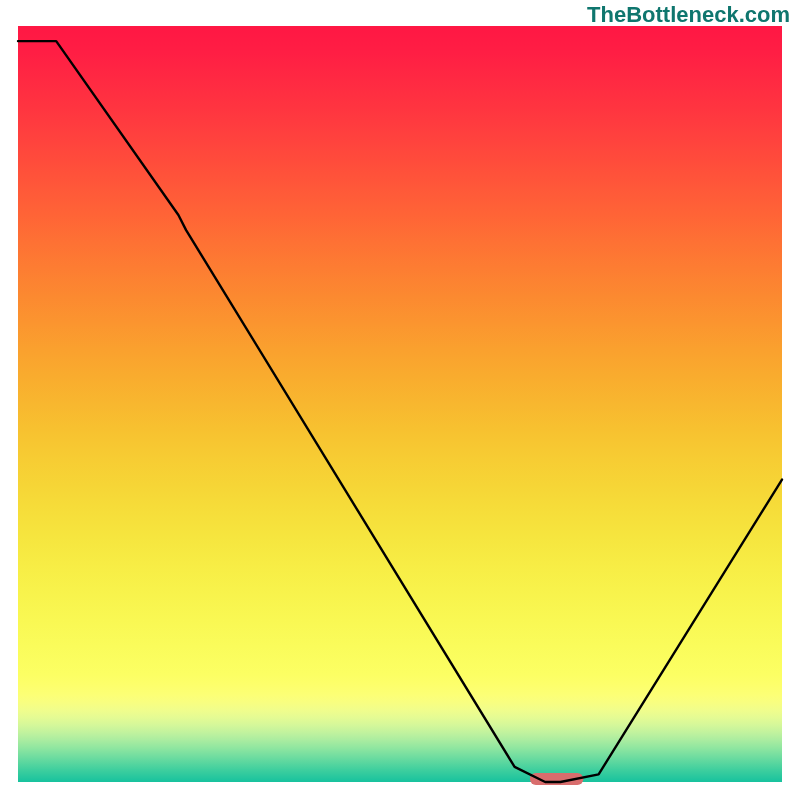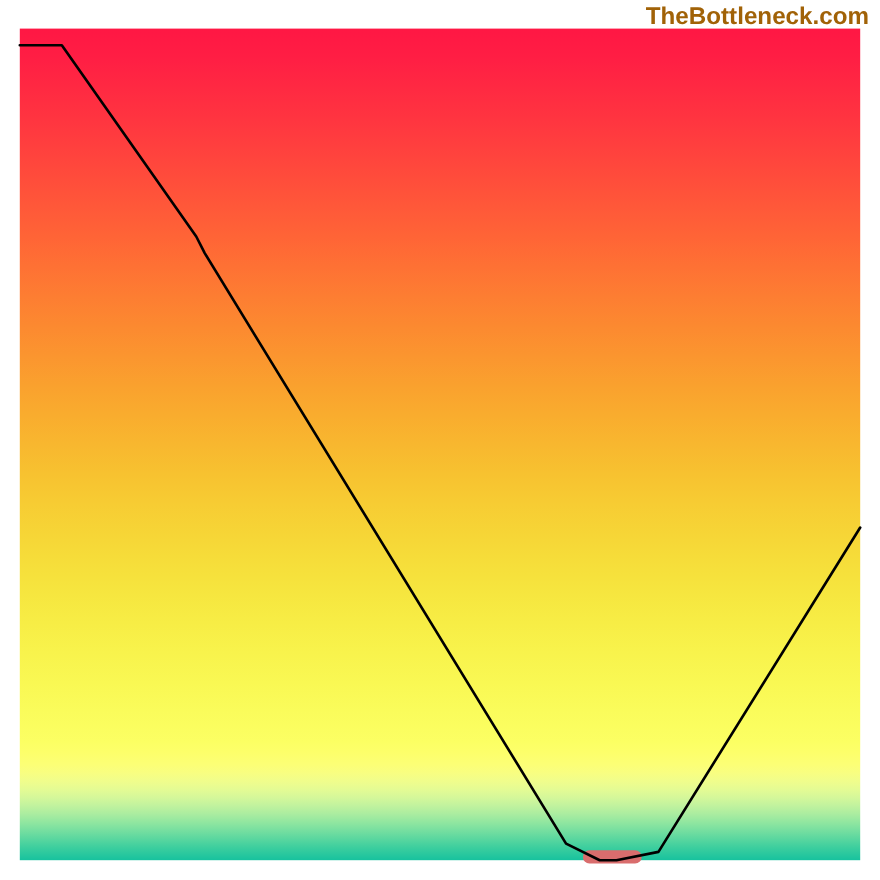--- a/index.html
+++ b/index.html
@@ -14,21 +14,21 @@
     position: relative;
     width: 800px;
     height: 800px;
   }
   .watermark {
     position: absolute;
     top: 2px;
     right: 10px;
     font-size: 22px;
     font-weight: bold;
-    color: #a16207;
+    color: #0f766e;
     letter-spacing: 0px;
     z-index: 10;
   }
   svg {
     display: block;
   }
 </style>
 </head>
 <body>
 

